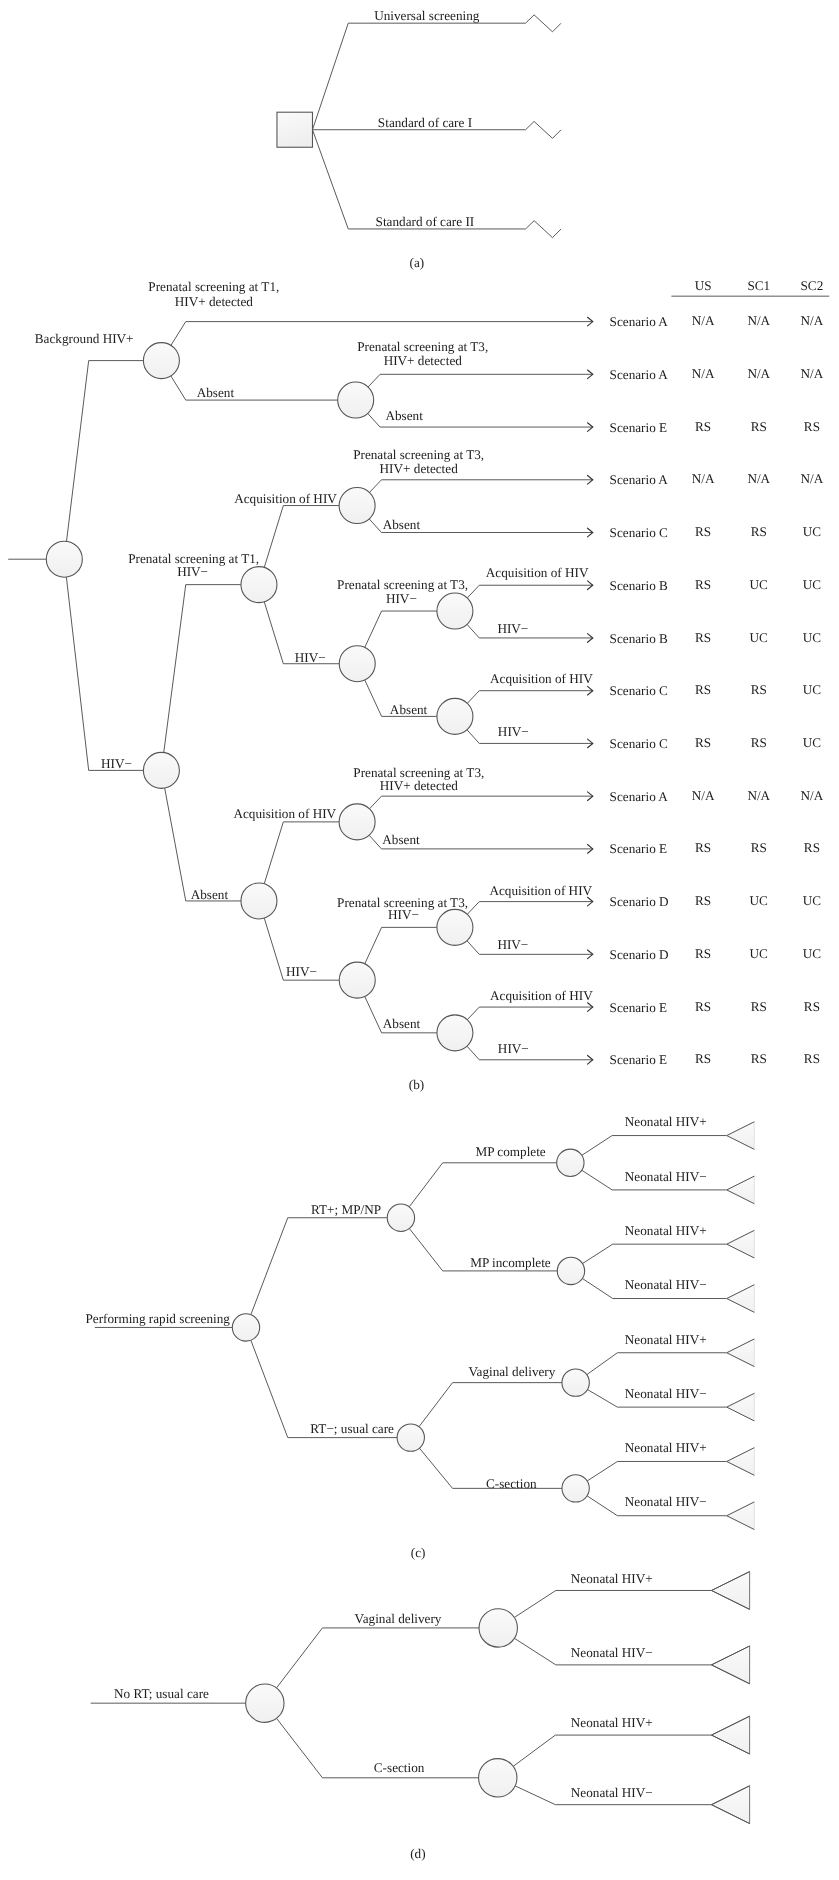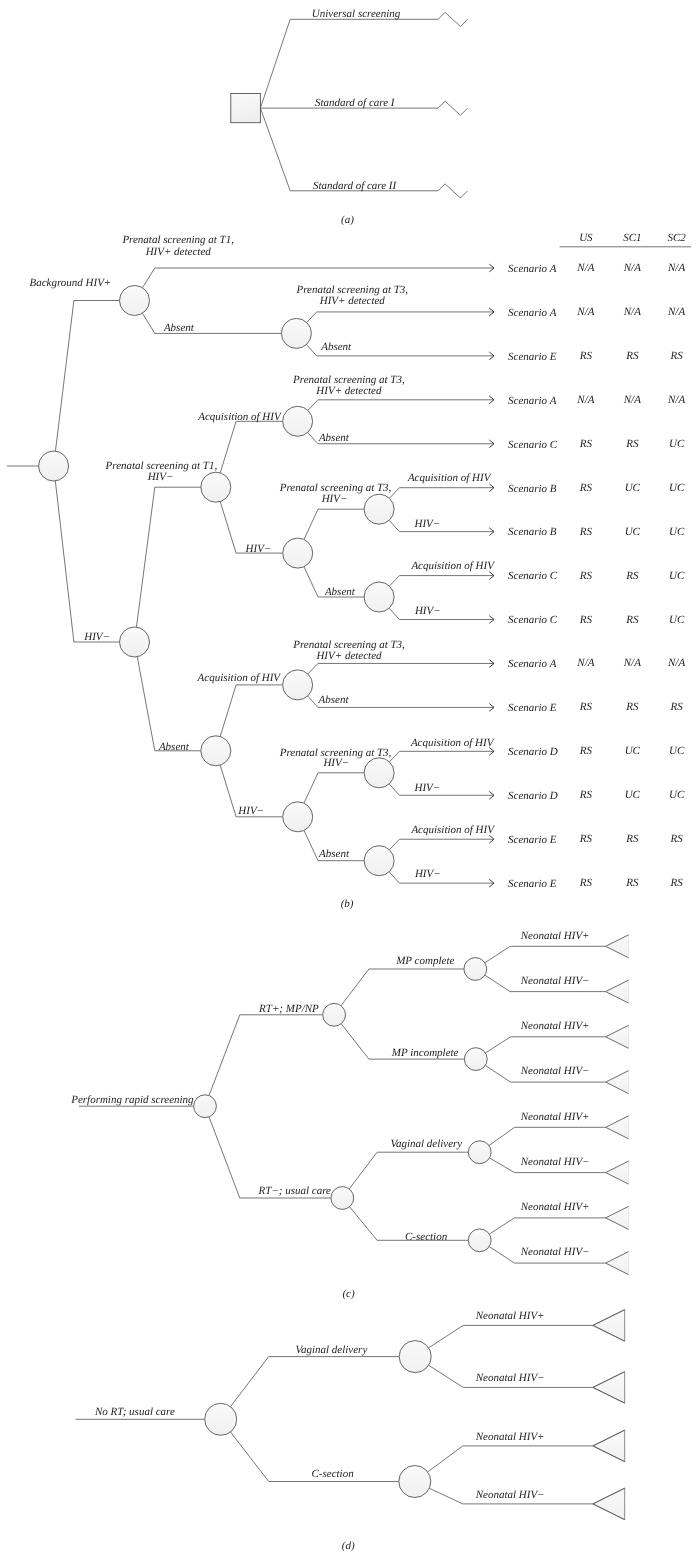--- a/index.html
+++ b/index.html
@@ -1,21 +1,21 @@
 <!DOCTYPE html>
 <html><head>
 <meta charset="utf-8">
 <title>Decision tree figure</title>
 <style>
   html,body{margin:0;padding:0;background:#ffffff;}
   body{width:699px;height:1567px;overflow:hidden;
        font-family:"Liberation Serif",serif;
        -webkit-font-smoothing:antialiased;
        text-rendering:geometricPrecision;}
-  #figure{position:relative;width:606px;height:1567px;background:#fff;font-style:italic;}
+  #figure{position:relative;width:606px;height:1567px;background:#fff;}
   #tree-svg{position:absolute;left:0;top:0;}
   .lbl{font-family:"Liberation Serif",serif;font-size:11px;fill:#1d1d1d;}
   .cap{font-family:"Liberation Serif",serif;font-size:11px;fill:#1d1d1d;}
 </style>
 </head>
 <body>
 
 <div id="figure">
   <svg id="tree-svg" width="699" height="1567" viewBox="0 0 699 1567">
       <defs>

